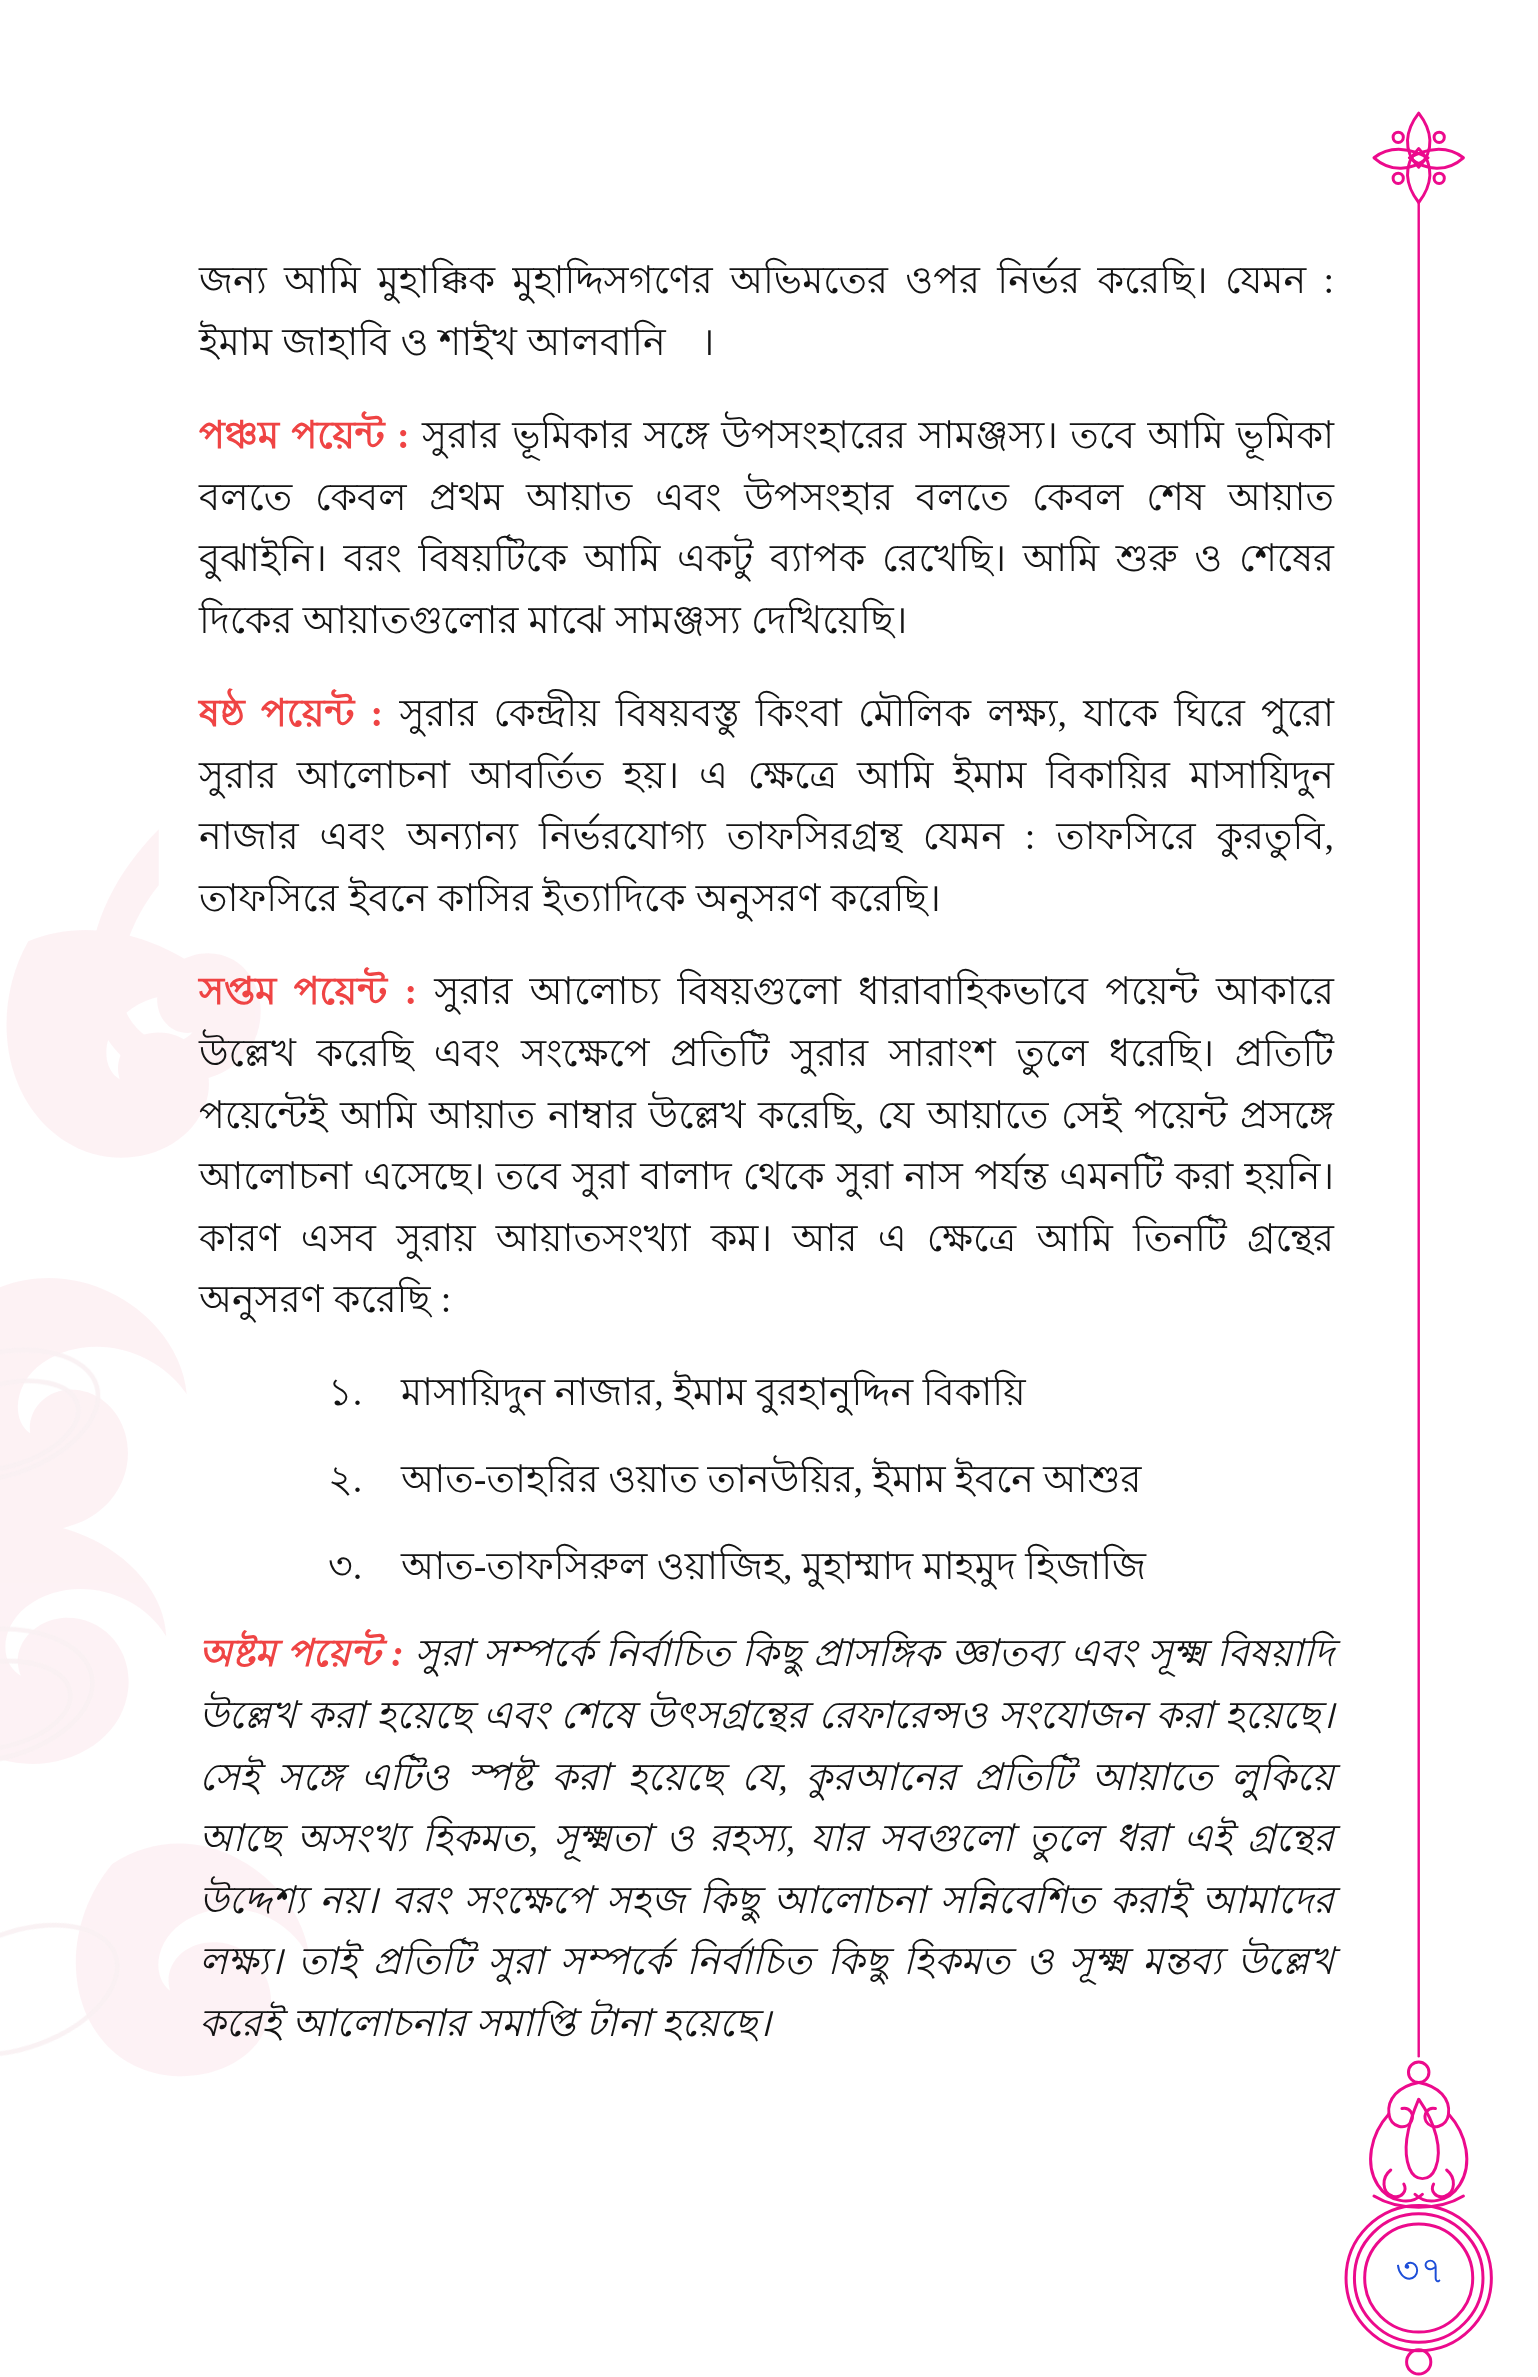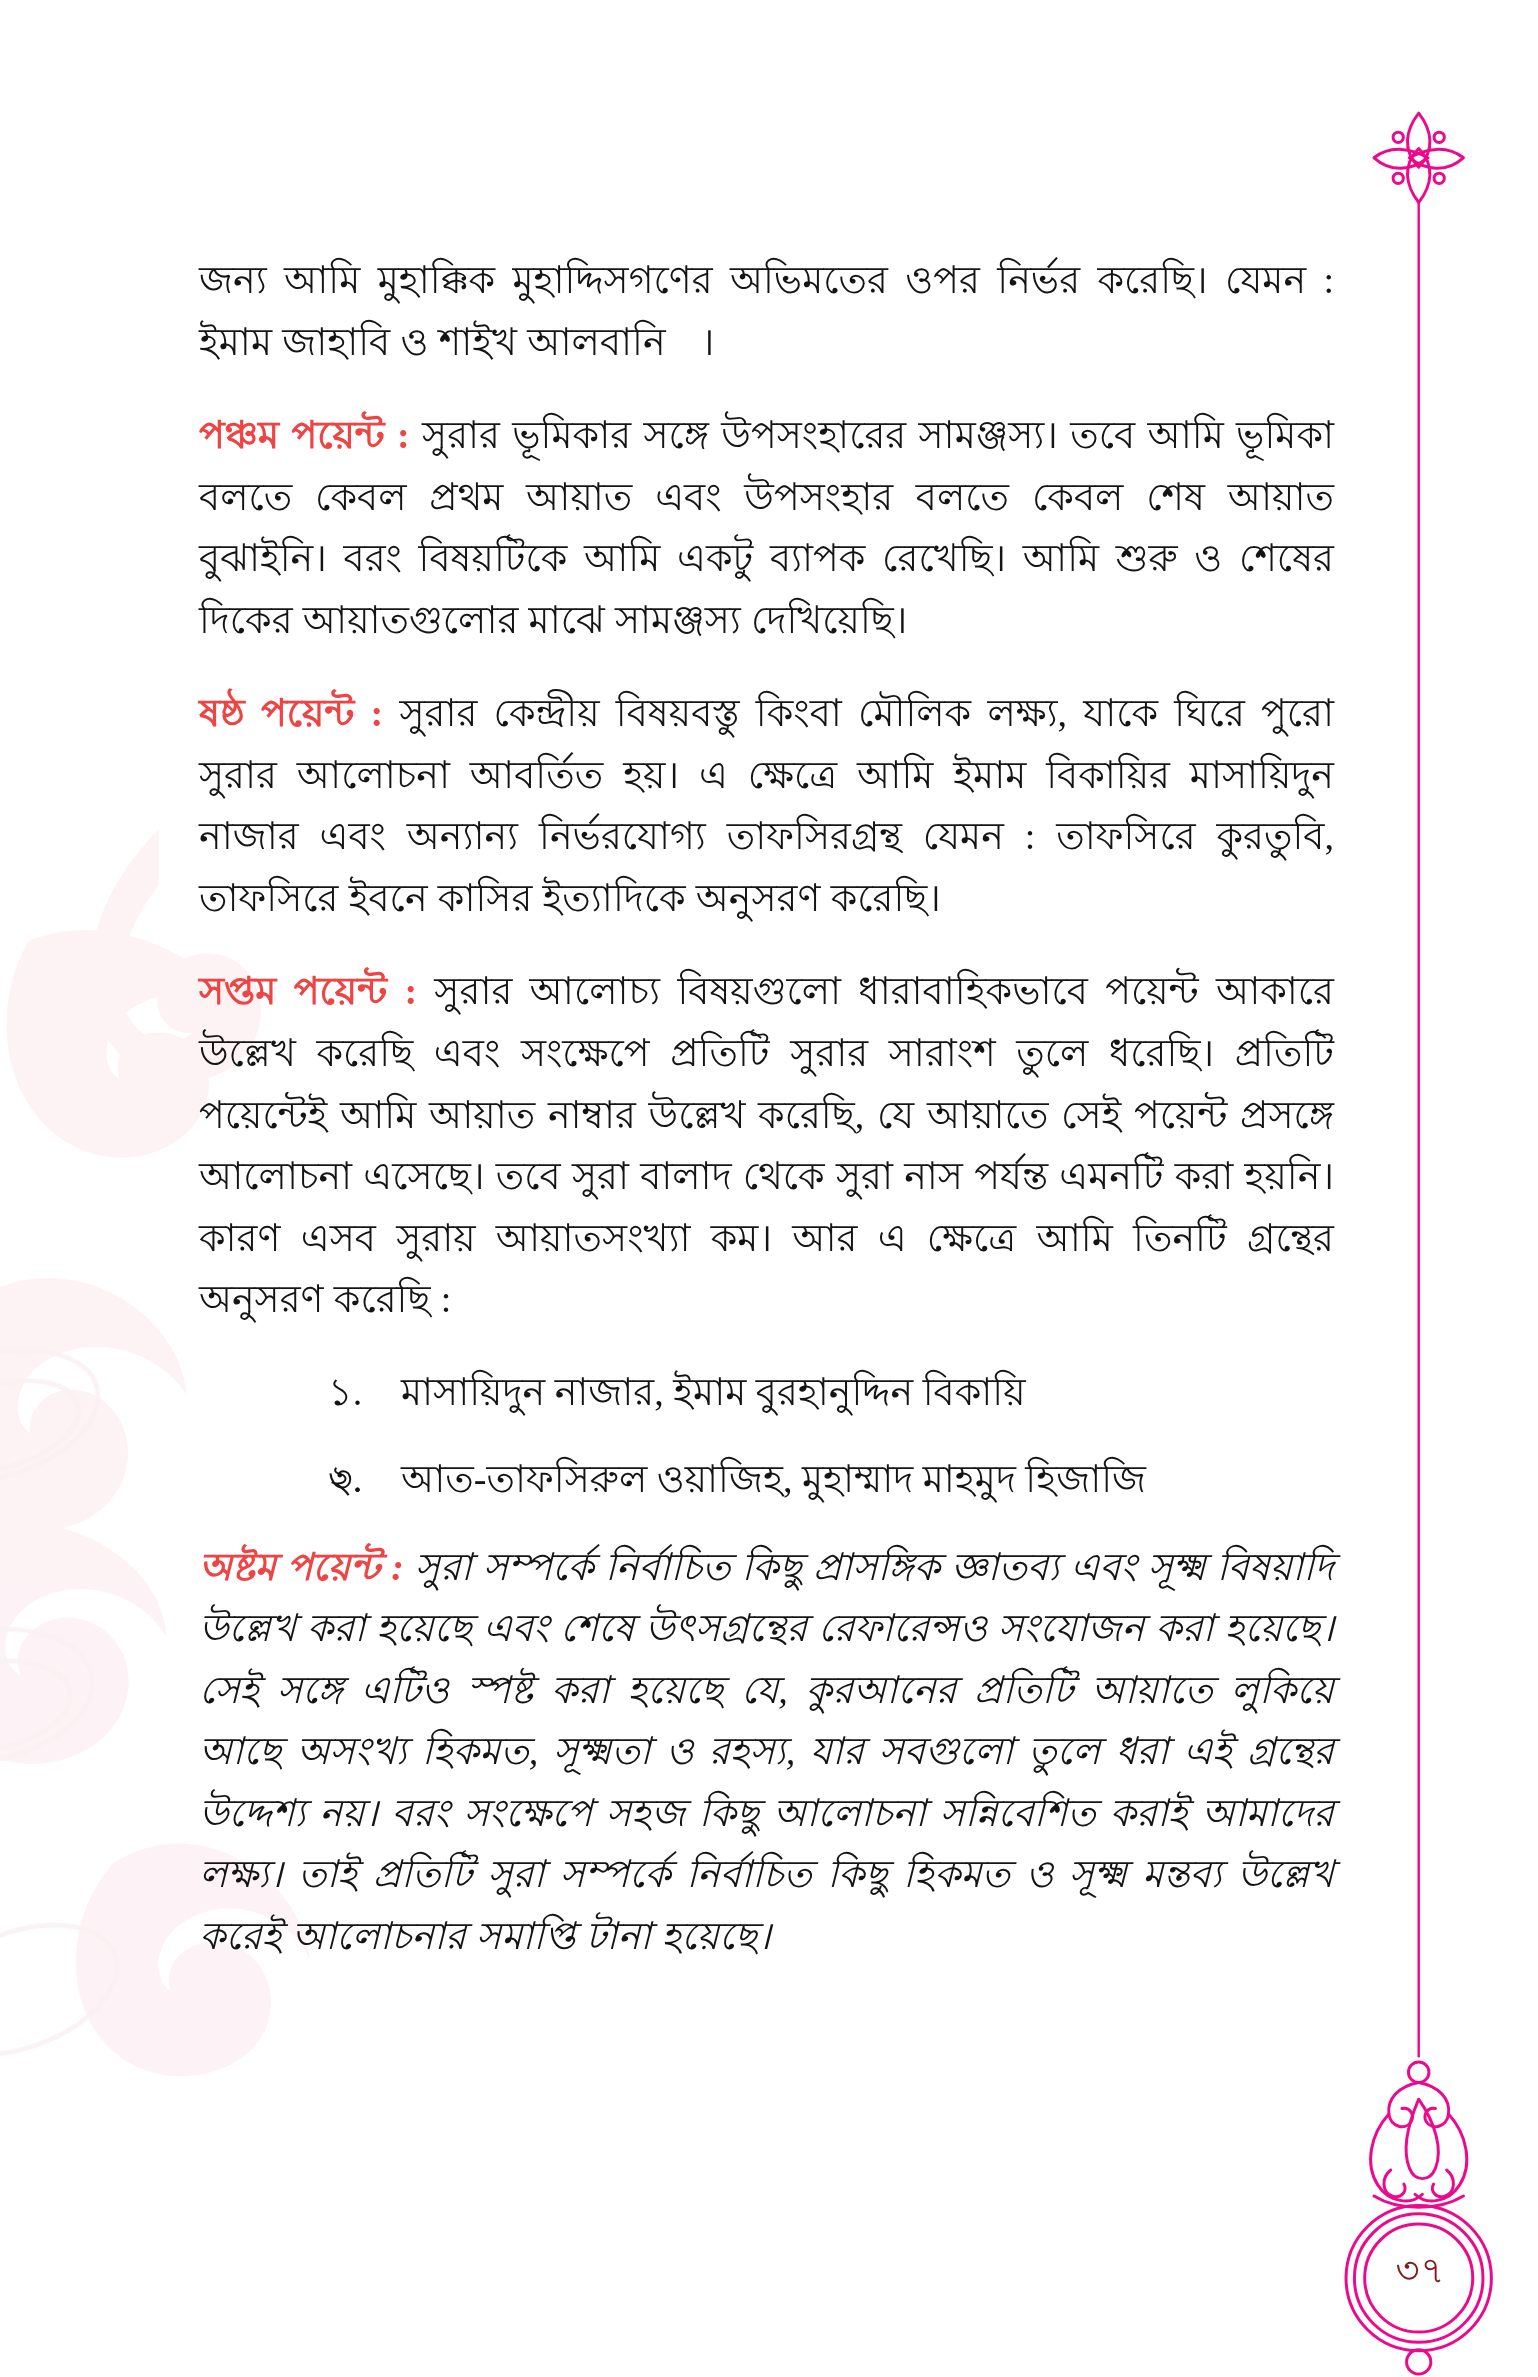--- a/index.html
+++ b/index.html
@@ -44,21 +44,21 @@
   }
   .rail svg { width: 100%; height: 100%; display: block; overflow: visible; }
 
   .page-number {
     position: absolute;
     left: 1345px;
     top: 2252px;
     width: 151px;
     text-align: center;
     font-size: 37px;
-    color: #7f1d1d;
+    color: #1d4ed8;
     font-family: "Liberation Serif", "DejaVu Serif", serif;
     letter-spacing: 0.9px;
     line-height: 1;
   }
 
   
   .content {
     position: absolute;
     left: 199px;
     top: 250px;
@@ -199,21 +199,21 @@
     <p class="para"><span>জন্য আমি মুহাক্কিক মুহাদ্দিসগণের অভিমতের ওপর নির্ভর করেছি। যেমন : ইমাম জাহাবি ও শাইখ আলবানি </span><span class="honorific">﷦</span><span>।</span></p>
 
     <p class="para"><span class="lead">পঞ্চম পয়েন্ট :</span><span> সুরার ভূমিকার সঙ্গে উপসংহারের সামঞ্জস্য। তবে আমি ভূমিকা বলতে কেবল প্রথম আয়াত এবং উপসংহার বলতে কেবল শেষ আয়াত বুঝাইনি। বরং বিষয়টিকে আমি একটু ব্যাপক রেখেছি। আমি শুরু ও শেষের দিকের আয়াতগুলোর মাঝে সামঞ্জস্য দেখিয়েছি।</span></p>
 
     <p class="para"><span class="lead">ষষ্ঠ পয়েন্ট :</span><span> সুরার কেন্দ্রীয় বিষয়বস্তু কিংবা মৌলিক লক্ষ্য, যাকে ঘিরে পুরো সুরার আলোচনা আবর্তিত হয়। এ ক্ষেত্রে আমি ইমাম বিকায়ির মাসায়িদুন নাজার এবং অন্যান্য নির্ভরযোগ্য তাফসিরগ্রন্থ যেমন : তাফসিরে কুরতুবি, তাফসিরে ইবনে কাসির ইত্যাদিকে অনুসরণ করেছি।</span></p>
 
     <p class="para"><span class="lead">সপ্তম পয়েন্ট :</span><span> সুরার আলোচ্য বিষয়গুলো ধারাবাহিকভাবে পয়েন্ট আকারে উল্লেখ করেছি এবং সংক্ষেপে প্রতিটি সুরার সারাংশ তুলে ধরেছি। প্রতিটি পয়েন্টেই আমি আয়াত নাম্বার উল্লেখ করেছি, যে আয়াতে সেই পয়েন্ট প্রসঙ্গে আলোচনা এসেছে। তবে সুরা বালাদ থেকে সুরা নাস পর্যন্ত এমনটি করা হয়নি। কারণ এসব সুরায় আয়াতসংখ্যা কম। আর এ ক্ষেত্রে আমি তিনটি গ্রন্থের অনুসরণ করেছি :</span></p>
 
     <ol class="booklist">
       <li><span class="num">১.</span><span>মাসায়িদুন নাজার, ইমাম বুরহানুদ্দিন বিকায়ি </span><span class="honorific">﷦</span></li>
-      <li><span class="num">২.</span></li>
+      <li><span class="num">২.</span><span>আত-তাহরির ওয়াত তানউয়ির, ইমাম ইবনে আশুর</span></li>
       <li><span class="num">৩.</span><span>আত-তাফসিরুল ওয়াজিহ, মুহাম্মাদ মাহমুদ হিজাজি</span></li>
     </ol>
 
     <p class="para"><span class="lead">অষ্টম পয়েন্ট :</span><span> সুরা সম্পর্কে নির্বাচিত কিছু প্রাসঙ্গিক জ্ঞাতব্য এবং সূক্ষ্ম বিষয়াদি উল্লেখ করা হয়েছে এবং শেষে উৎসগ্রন্থের রেফারেন্সও সংযোজন করা হয়েছে। সেই সঙ্গে এটিও স্পষ্ট করা হয়েছে যে, কুরআনের প্রতিটি আয়াতে লুকিয়ে আছে অসংখ্য হিকমত, সূক্ষ্মতা ও রহস্য, যার সবগুলো তুলে ধরা এই গ্রন্থের উদ্দেশ্য নয়। বরং সংক্ষেপে সহজ কিছু আলোচনা সন্নিবেশিত করাই আমাদের লক্ষ্য। তাই প্রতিটি সুরা সম্পর্কে নির্বাচিত কিছু হিকমত ও সূক্ষ্ম মন্তব্য উল্লেখ করেই আলোচনার সমাপ্তি টানা হয়েছে।</span></p>
 
   </div>
 </div>
 
 
 </body></html>

